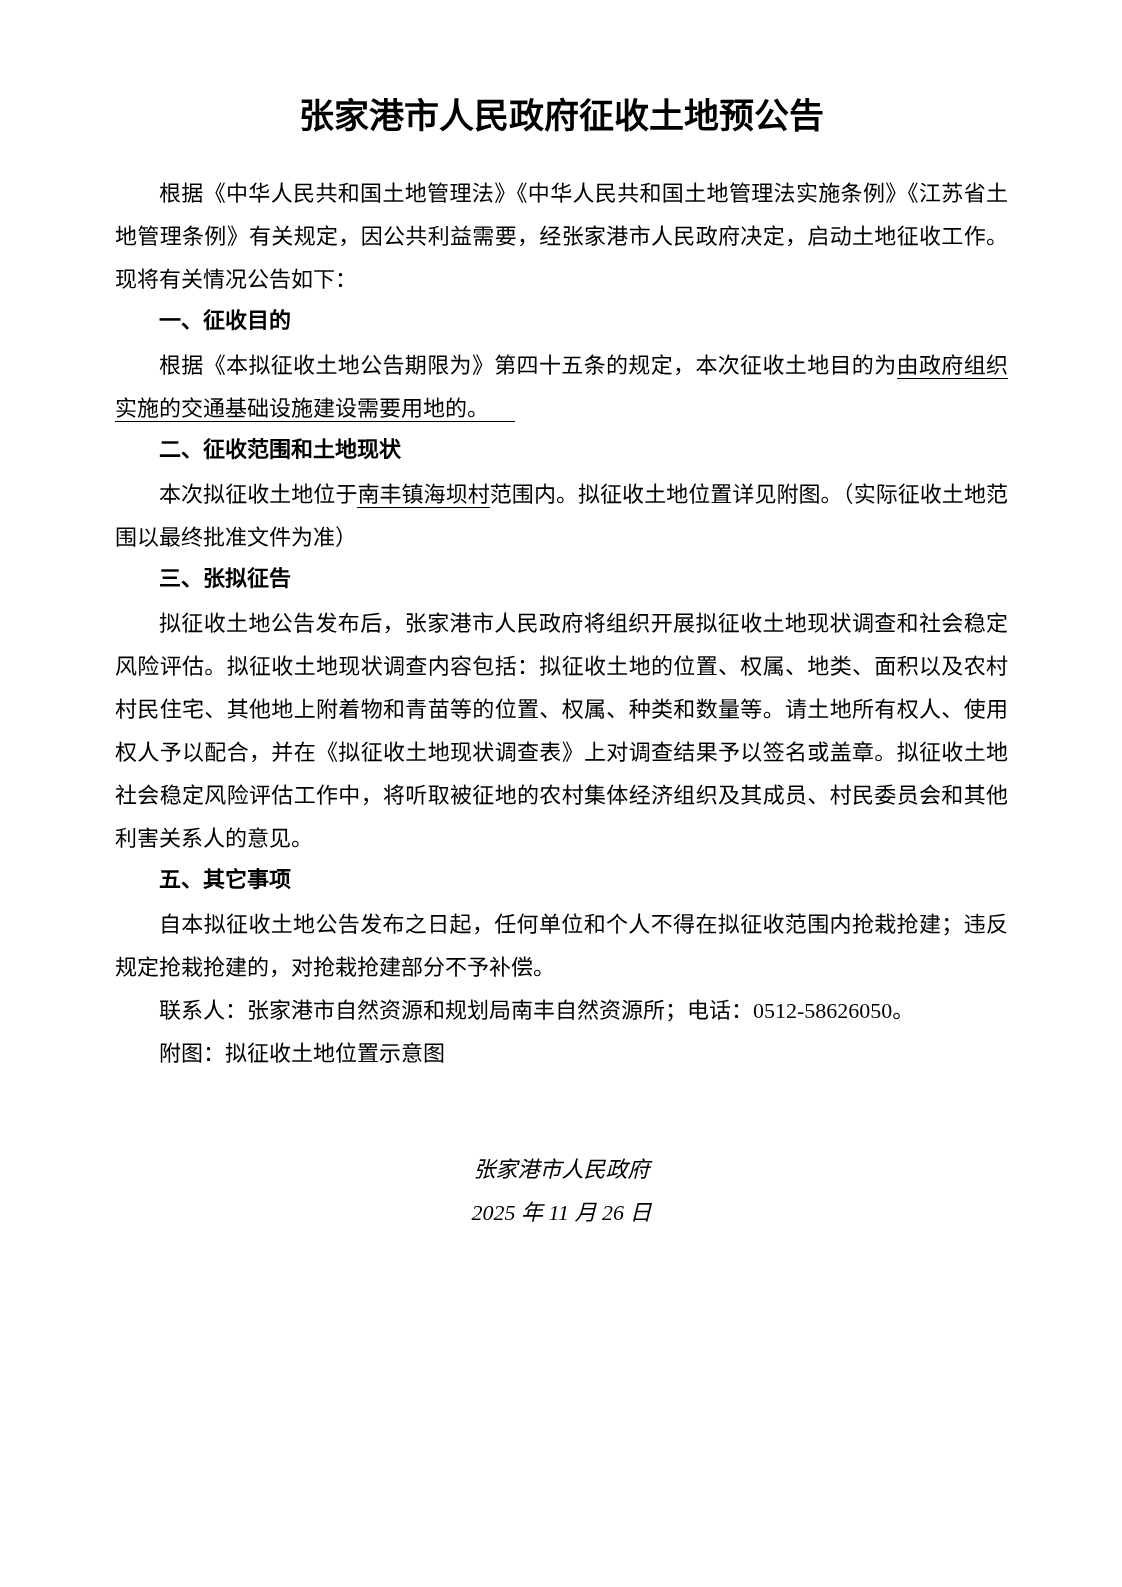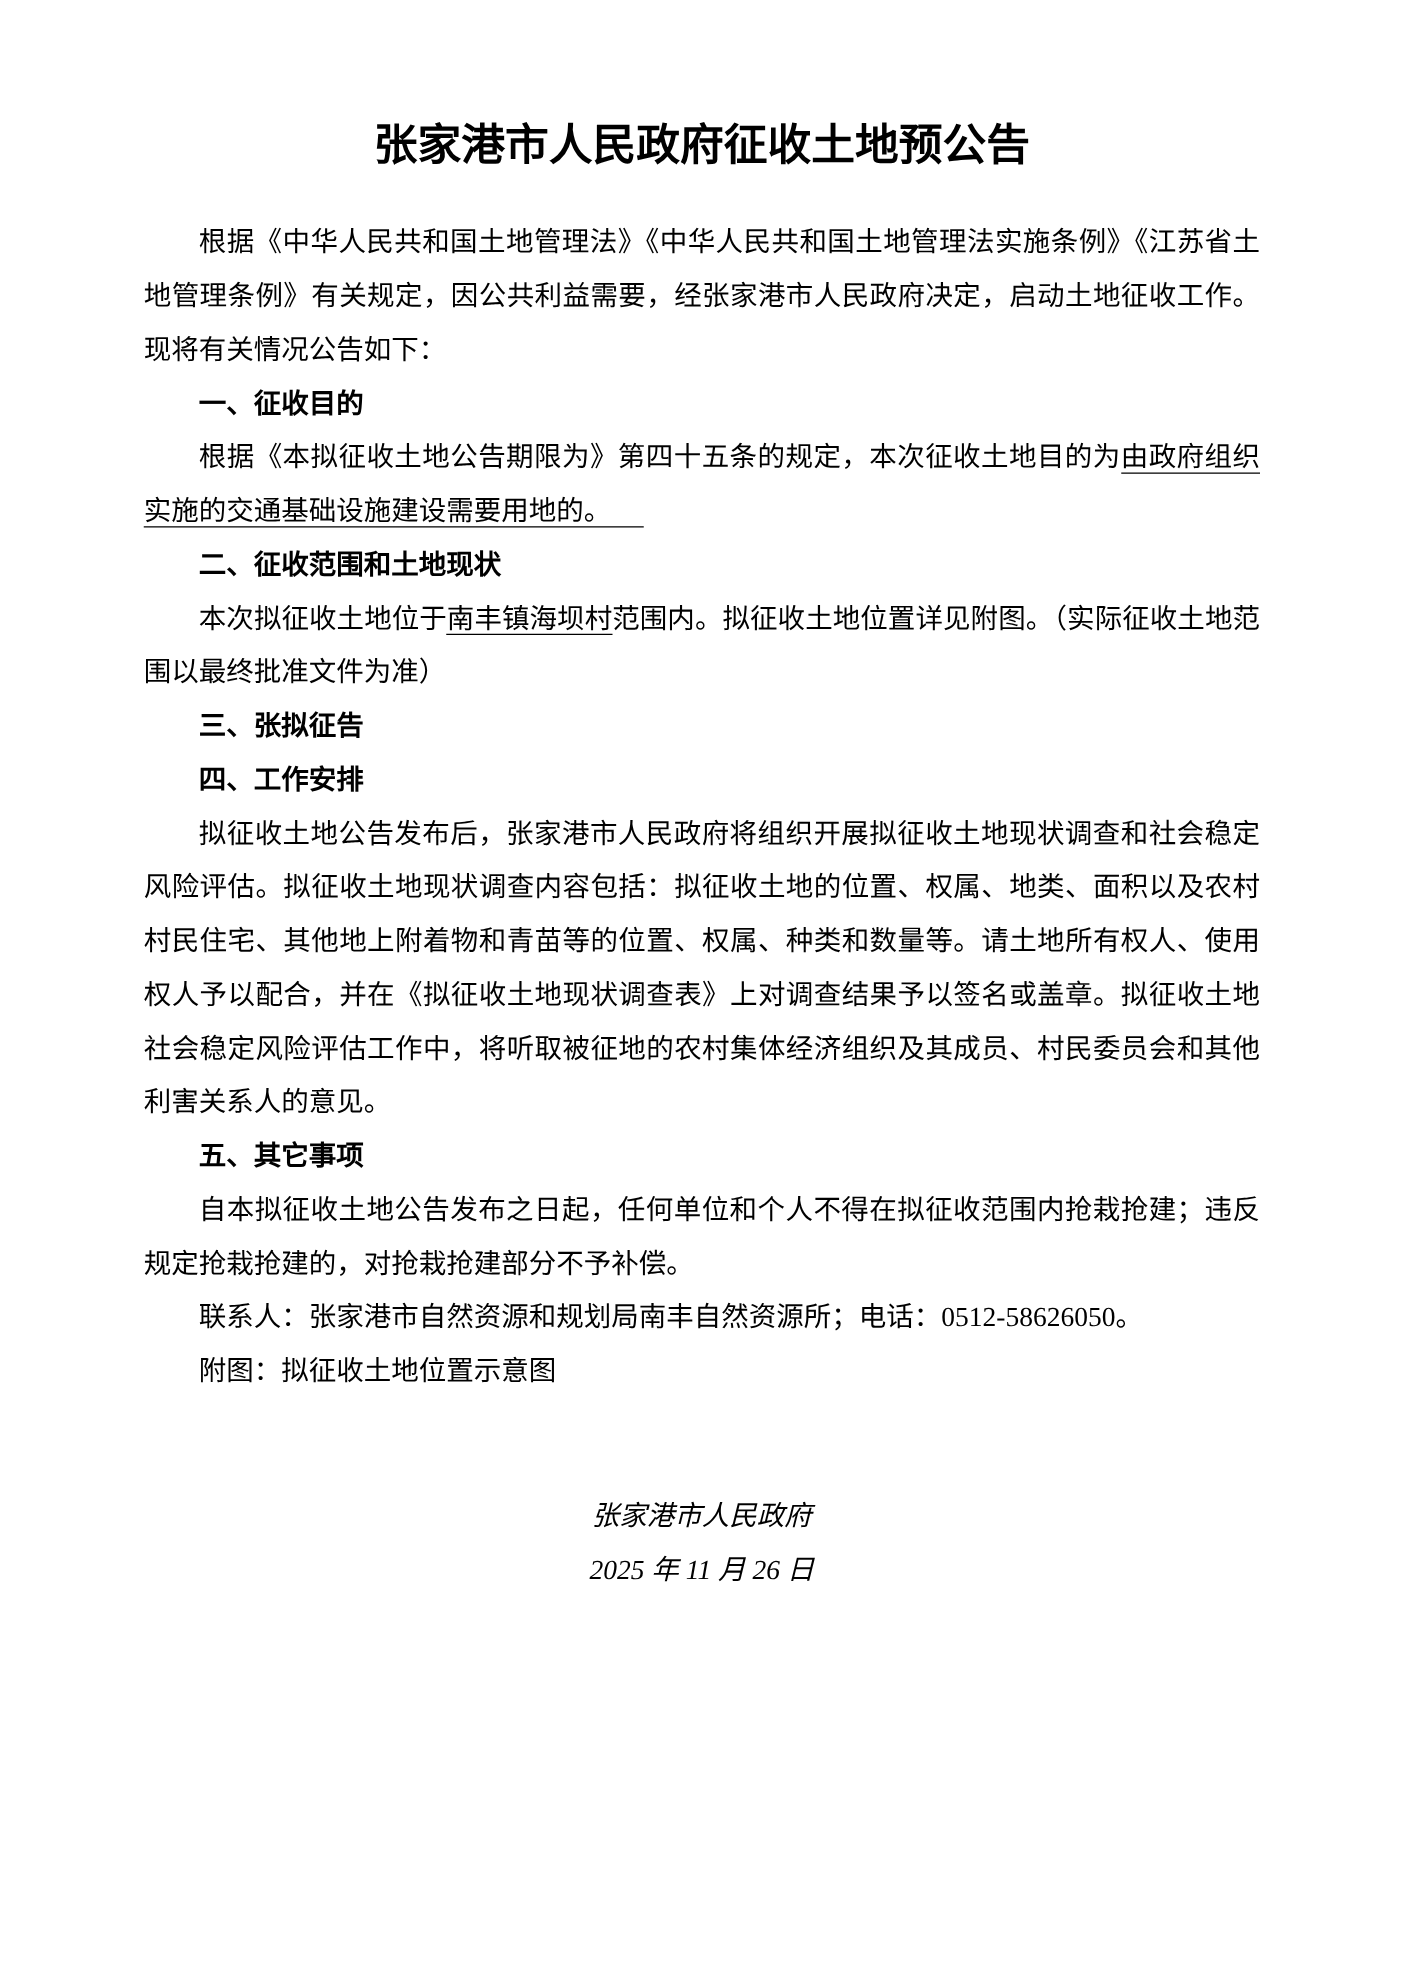--- a/index.html
+++ b/index.html
@@ -32,21 +32,21 @@
     font-size: 22px;
     line-height: 43px;
     text-align: justify;
   }
   .para {
     text-indent: 2em;
   }
   .section-heading {
     text-indent: 2em;
     font-weight: bold;
-    font-family: Liberation Serif, serif;
+    font-family: Liberation Mono, monospace;
   }
   .u {
     border-bottom: 1.5px solid #000000;
     font-family: Liberation Serif, serif;
   }
   .u-extend {
     border-bottom: 1.5px solid #000000;
     padding-right: 26px;
   }
   .signature-block {
@@ -72,21 +72,20 @@
     <p class="para">根据《中华人民共和国土地管理法》《中华人民共和国土地管理法实施条例》《江苏省土地管理条例》有关规定，因公共利益需要，经张家港市人民政府决定，启动土地征收工作。现将有关情况公告如下：</p>
 
     <p class="section-heading">一、征收目的</p>
     <p class="para"><span>根据《本拟征收土地公告期限为》第四十五条的规定，本次征收土地目的为</span><span class="u-extend">由政府组织实施的交通基础设施建设需要用地的。</span></p>
 
     <p class="section-heading">二、征收范围和土地现状</p>
     <p class="para"><span>本次拟征收土地位于</span><span class="u">南丰镇海坝村</span><span>范围内。拟征收土地位置详见附图。（实际征收土地范围以最终批准文件为准）</span></p>
 
     <p class="section-heading">三、张拟征告</p>
 
-    <p class="section-heading">四、工作安排</p>
     <p class="para">拟征收土地公告发布后，张家港市人民政府将组织开展拟征收土地现状调查和社会稳定风险评估。拟征收土地现状调查内容包括：拟征收土地的位置、权属、地类、面积以及农村村民住宅、其他地上附着物和青苗等的位置、权属、种类和数量等。请土地所有权人、使用权人予以配合，并在《拟征收土地现状调查表》上对调查结果予以签名或盖章。拟征收土地社会稳定风险评估工作中，将听取被征地的农村集体经济组织及其成员、村民委员会和其他利害关系人的意见。</p>
 
     <p class="section-heading">五、其它事项</p>
     <p class="para">自本拟征收土地公告发布之日起，任何单位和个人不得在拟征收范围内抢栽抢建；违反规定抢栽抢建的，对抢栽抢建部分不予补偿。</p>
 
     <p class="para">联系人：张家港市自然资源和规划局南丰自然资源所；电话：0512-58626050。</p>
 
 
     <p class="para">附图：拟征收土地位置示意图</p>
 

